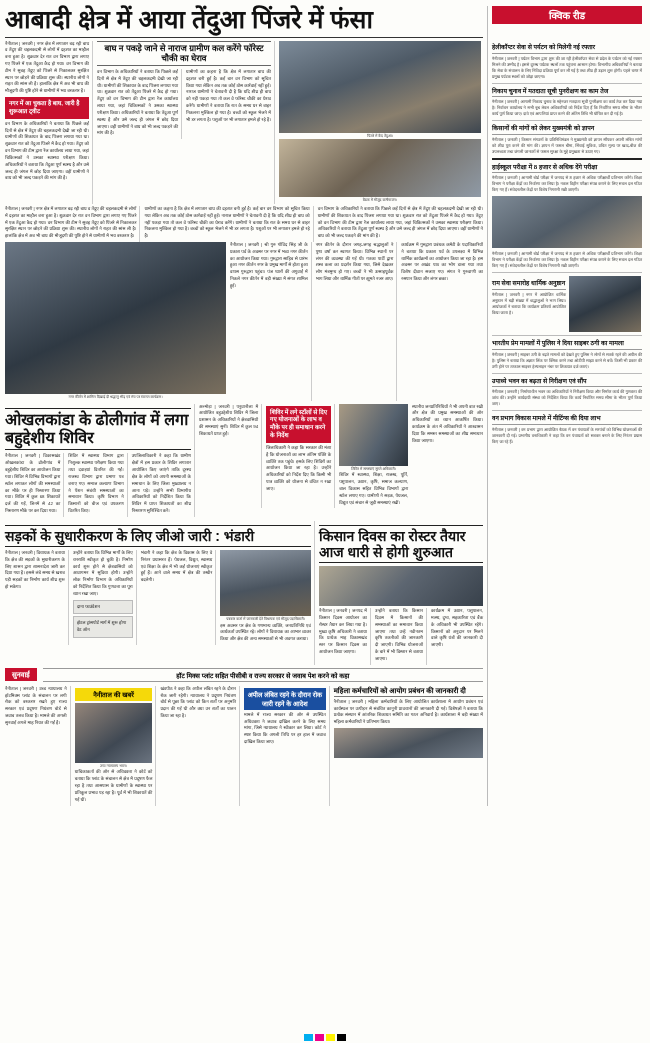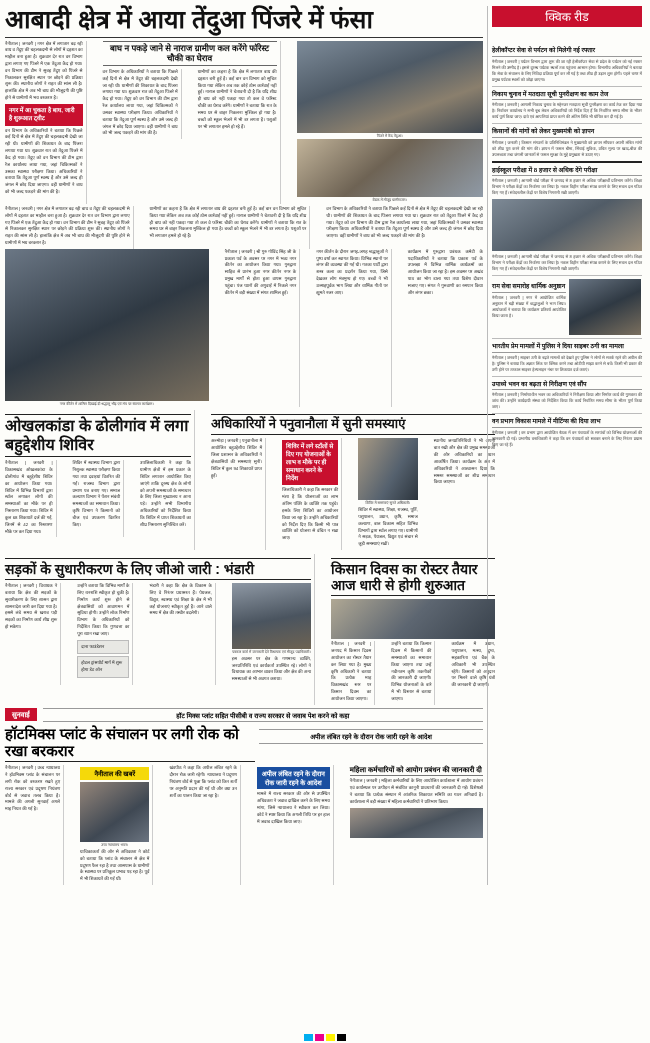--- a/index.html
+++ b/index.html
@@ -88,33 +88,33 @@
   }
   .bluebar {
     background:#1a4fa0; color:#fff; font-size:6.5px; font-weight:bold;
     text-align:center; padding:2px 0; margin:2px 0;
   }
   .tagline {
     background:#c8102e; color:#fff; font-size:7px; font-weight:bold;
     display:inline-block; padding:2px 7px; margin-bottom:2px;
   }
   .rightbar-title {
-    background:#c8102e; color:#fff; font-size:12px; font-weight:normal;
+    background:#c8102e; color:#fff; font-size:10px; font-weight:bold;
     text-align:center; padding:2px 0; margin-bottom:19px;
   }
   .right-head {
     font-size:6.2px; font-weight:bold; color:#111; line-height:1.3;
     border-bottom:1px solid #999; padding-bottom:1.5px; margin:3px 0 2px;
   }
   .rtxt { font-size:4px; line-height:1.5; color:#333; text-align:justify; }
   .rtxt p { margin-bottom:2px; }
   hr.thin { border:0; border-top:1px solid #bbb; margin:3px 0; }
   hr.thick { border:0; border-top:2px solid #222; margin:3px 0; }
 
-  .flexrow { display:flex; gap:16px; }
+  .flexrow { display:flex; gap:4px; }
   .cmyk { position:absolute; bottom:2px; left:50%; transform:translateX(-50%); display:flex; gap:2px; }
   .cmyk span { width:9px; height:7px; display:block; }
 </style>
 </head>
 <body>
 
 <div class="page">
 
 
   <div class="body-grid">
@@ -193,21 +193,20 @@
             <div style="width:60px" class="txt col-rule">
                 <p>शिविर में स्वास्थ्य विभाग द्वारा निशुल्क स्वास्थ्य परीक्षण किया गया तथा दवाइयां वितरित की गईं। राजस्व विभाग द्वारा प्रमाण पत्र बनाए गए। समाज कल्याण विभाग ने पेंशन संबंधी समस्याओं का समाधान किया। कृषि विभाग ने किसानों को बीज एवं उपकरण वितरित किए।</p>
               </div>
             <div style="width:60px" class="txt">
                 <p>उपजिलाधिकारी ने कहा कि ग्रामीण क्षेत्रों में इस प्रकार के शिविर लगातार आयोजित किए जाएंगे ताकि दूरस्थ क्षेत्र के लोगों को अपनी समस्याओं के समाधान के लिए जिला मुख्यालय न आना पड़े। उन्होंने सभी विभागीय अधिकारियों को निर्देशित किया कि शिविर में प्राप्त शिकायतों का शीघ्र निस्तारण सुनिश्चित करें।</p>
               </div>
           </div>
         </div>
 
         <div style="width:284px">
-          <div class="sec-headline" style="font-size:13px">अधिकारियों ने पनुवानौला में सुनी समस्याएं</div>
           <div class="flexrow">
             <div style="width:64px" class="txt col-rule">
                 <p>अल्मोड़ा | जनवरी | पनुवानौला में आयोजित बहुउद्देशीय शिविर में जिला प्रशासन के अधिकारियों ने क्षेत्रवासियों की समस्याएं सुनीं। शिविर में कुल 94 शिकायतें प्राप्त हुईं।</p>
               </div>
             <div style="width:70px" class="col-rule">
               <div class="redbox">शिविर में लगे स्टॉलों से दिए गए योजनाओं के लाभ व मौके पर ही समाधान करने के निर्देश</div>
               <div class="txt">
                   <p>जिलाधिकारी ने कहा कि सरकार की मंशा है कि योजनाओं का लाभ अंतिम पंक्ति के व्यक्ति तक पहुंचे। इसके लिए शिविरों का आयोजन किया जा रहा है। उन्होंने अधिकारियों को निर्देश दिए कि किसी भी पात्र व्यक्ति को योजना से वंचित न रखा जाए।</p>
                 </div>
             </div>
@@ -267,26 +266,20 @@
                 <p>कार्यक्रम में उद्यान, पशुपालन, मत्स्य, दुग्ध, सहकारिता एवं बैंक के अधिकारी भी उपस्थित रहेंगे। किसानों को अनुदान पर मिलने वाले कृषि यंत्रों की जानकारी दी जाएगी।</p>
               </div>
           </div>
         </div>
       </div>
 
       <div style="margin-top:3px">
         <div class="flexrow" style="align-items:center;gap:6px">
           <span class="tagline">सुनवाई</span>
           <span style="flex:1;font-size:6.5px;font-weight:bold;text-align:center;border-top:1px solid #999;border-bottom:1px solid #999;padding:1.5px 0">हॉट मिक्स प्लांट सहित पीसीबी व राज्य सरकार से जवाब पेश करने को कहा</span>
-        </div>
-        <div class="flexrow" style="align-items:flex-start;gap:4px;margin-top:2px">
-          <div style="width:250px">
-            <div style="font-size:15px;font-weight:bold;line-height:1.15;border-bottom:1px solid #222;padding-bottom:2px">हॉटमिक्स प्लांट के संचालन पर लगी रोक को रखा बरकरार</div>
-          </div>
-          <div style="flex:1;font-size:6.5px;font-weight:bold;text-align:center;border-top:1px solid #999;border-bottom:1px solid #999;padding:2px 0;margin-top:4px">अपील लंबित रहने के दौरान रोक जारी रहने के आदेश</div>
         </div>
 
         <div class="flexrow" style="margin-top:3px">
           <div style="width:66px" class="txt col-rule">
               <p>नैनीताल | जनवरी | उच्च न्यायालय ने हॉटमिक्स प्लांट के संचालन पर लगी रोक को बरकरार रखते हुए राज्य सरकार एवं प्रदूषण नियंत्रण बोर्ड से जवाब तलब किया है। मामले की अगली सुनवाई अगले माह नियत की गई है।</p>
             </div>
           <div style="width:82px" class="col-rule">
             <div class="yellowbar">नैनीताल की खबरें</div>
             <div class="photo p7" style="height:60px"></div>
             <div class="caption">उच्च न्यायालय भवन।</div>

